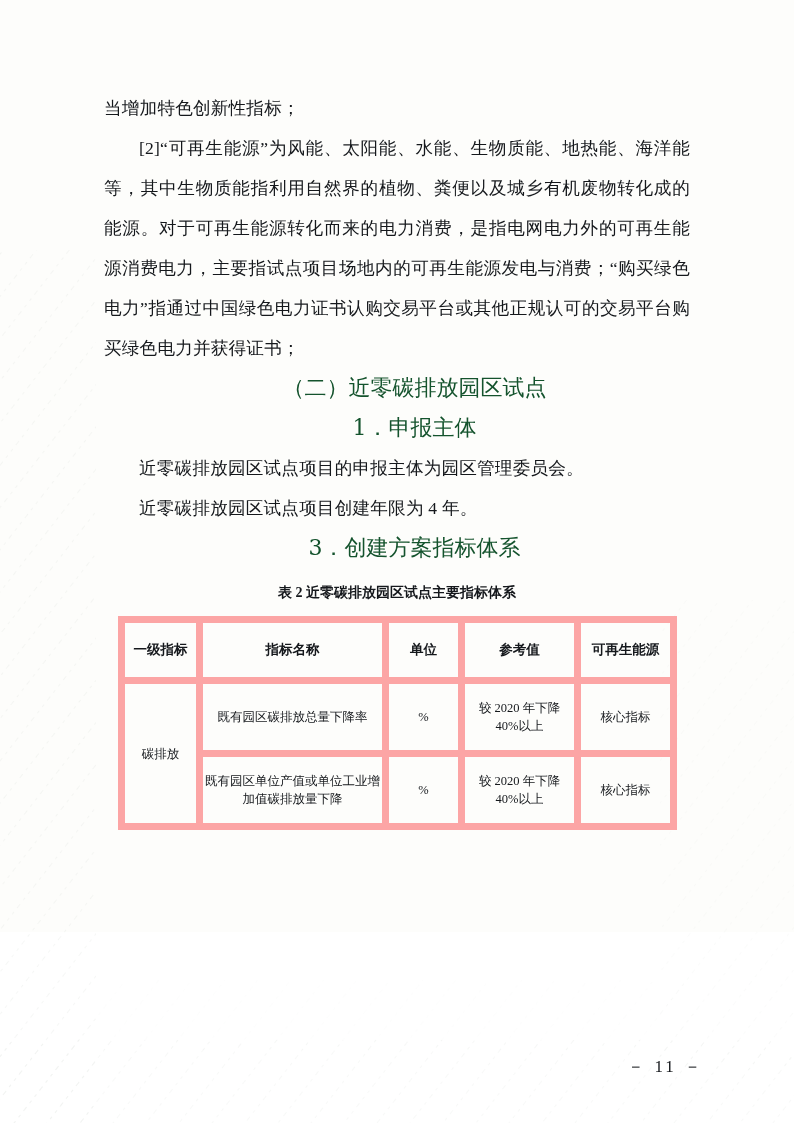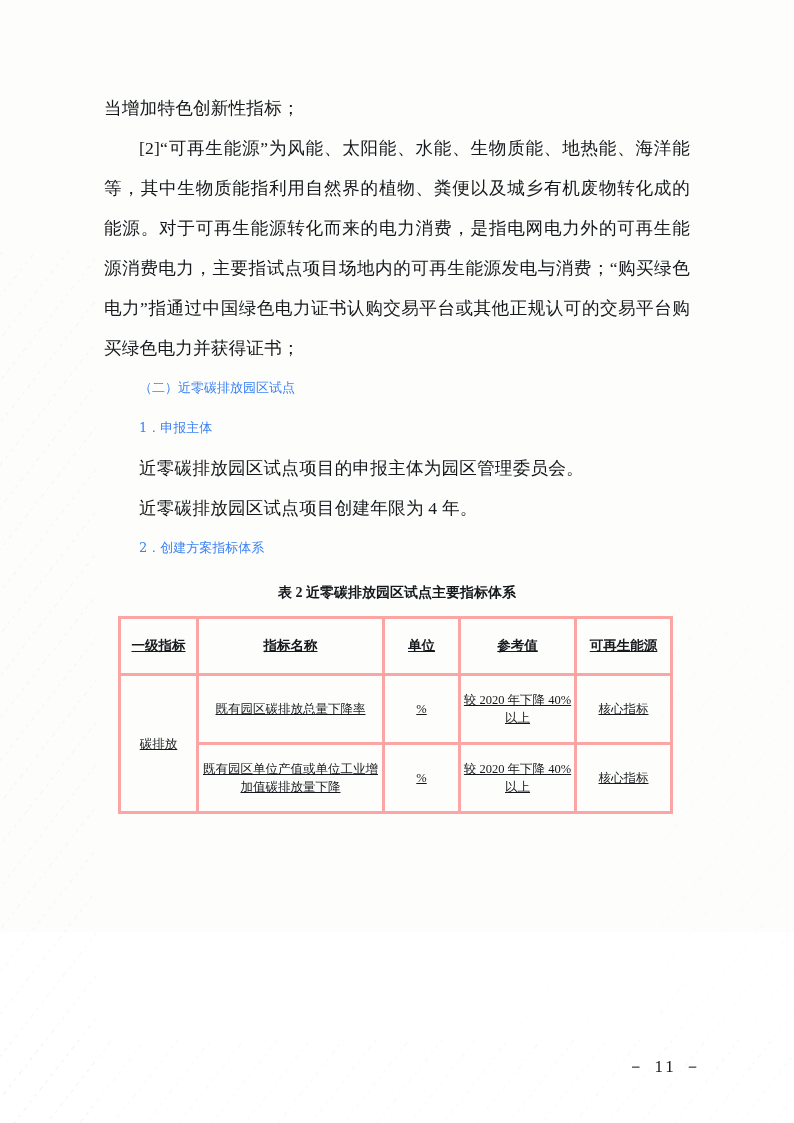--- a/index.html
+++ b/index.html
@@ -43,53 +43,53 @@
     line-height: 40px;
     letter-spacing: 0.2px;
     text-align: justify;
     text-justify: inter-ideograph;
     color: #15181c;
   }
   p.indent {
     text-indent: 35px;
   }
   .heading {
-    font-size: 13px;
+    font-size: 22px;
     line-height: 40px;
     text-indent: 35px;
     font-family: "Liberation Serif", "DejaVu Serif", serif;
-    color: #3b82f6;
+    color: #14532d;
+    text-align: center;
   }
   .kai {
     font-family: "DejaVu Serif", "Liberation Serif", serif;
   }
   .tbl-title {
     text-align: center;
     font-size: 14px;
     line-height: 38px;
     margin-top: 6px;
     font-weight: 600;
     color: #15181c;
   }
   table.indicators {
     border-collapse: collapse;
     width: 552px;
     margin: 4px 0 0 14px;
     table-layout: fixed;
   }
   table.indicators td, table.indicators th {
-    border: 3px solid #fca5a5;
+    border: 7px solid #fca5a5;
     text-align: center;
     vertical-align: middle;
     font-size: 12.5px;
     line-height: 18px;
     padding: 10px 2px;
     color: #15181c;
     font-weight: normal;
-    text-decoration: underline;
   }
   table.indicators thead th {
     font-weight: bold;
     font-size: 13.5px;
     height: 34px;
   }
   .col-1 { width: 78px; }
   .col-2 { width: 186px; }
   .col-3 { width: 76px; }
   .col-4 { width: 116px; }
@@ -128,21 +128,21 @@
     <p class="para indent">[2]“可再生能源”为风能、太阳能、水能、生物质能、地热能、海洋能等，其中生物质能指利用自然界的植物、粪便以及城乡有机废物转化成的能源。对于可再生能源转化而来的电力消费，是指电网电力外的可再生能源消费电力，主要指试点项目场地内的可再生能源发电与消费；“购买绿色电力”指通过中国绿色电力证书认购交易平台或其他正规认可的交易平台购买绿色电力并获得证书；</p>
 
 
     <div class="heading kai">（二）近零碳排放园区试点</div>
 
     <div class="heading kai">1．申报主体</div>
     <p class="para indent">近零碳排放园区试点项目的申报主体为园区管理委员会。</p>
 
     <p class="para indent">近零碳排放园区试点项目创建年限为 4 年。</p>
 
-    <div class="heading kai">2．创建方案指标体系</div>
+    <div class="heading kai">3．创建方案指标体系</div>
 
     <div class="tbl-title">表 2 近零碳排放园区试点主要指标体系</div>
 
     <table class="indicators">
       <colgroup>
         <col class="col-1">
           <col class="col-2">
           <col class="col-3">
           <col class="col-4">
           <col class="col-5">

